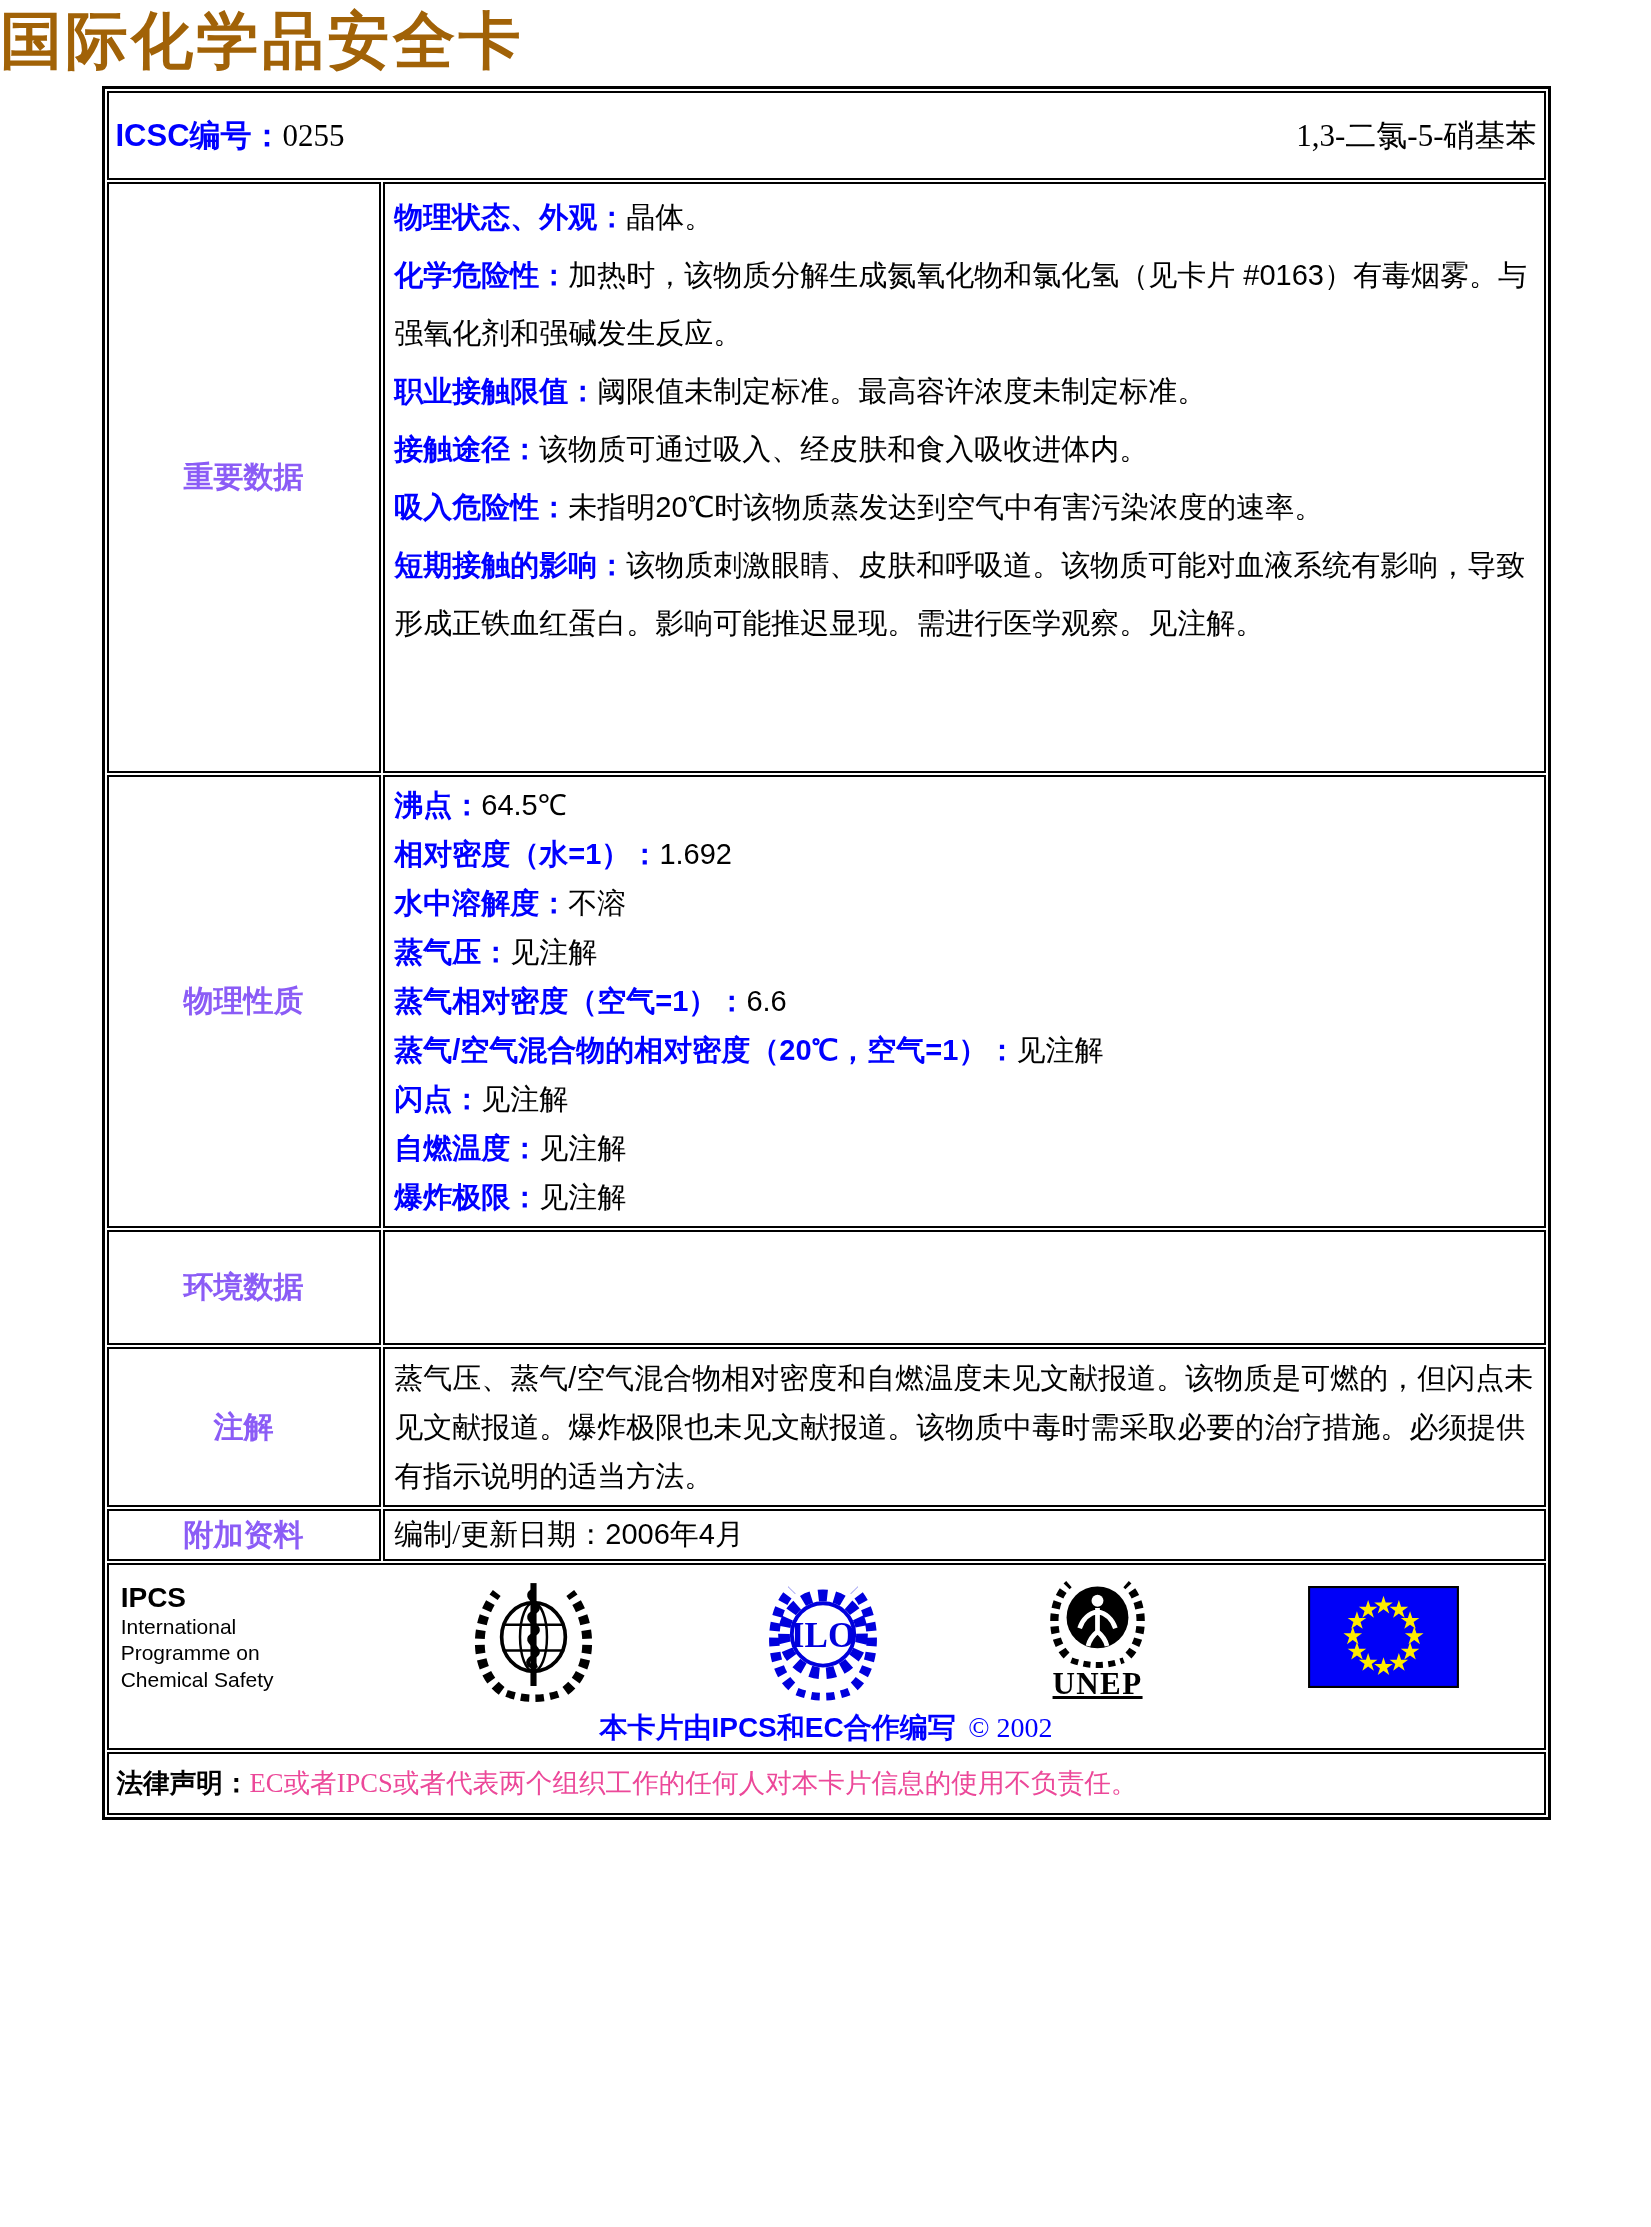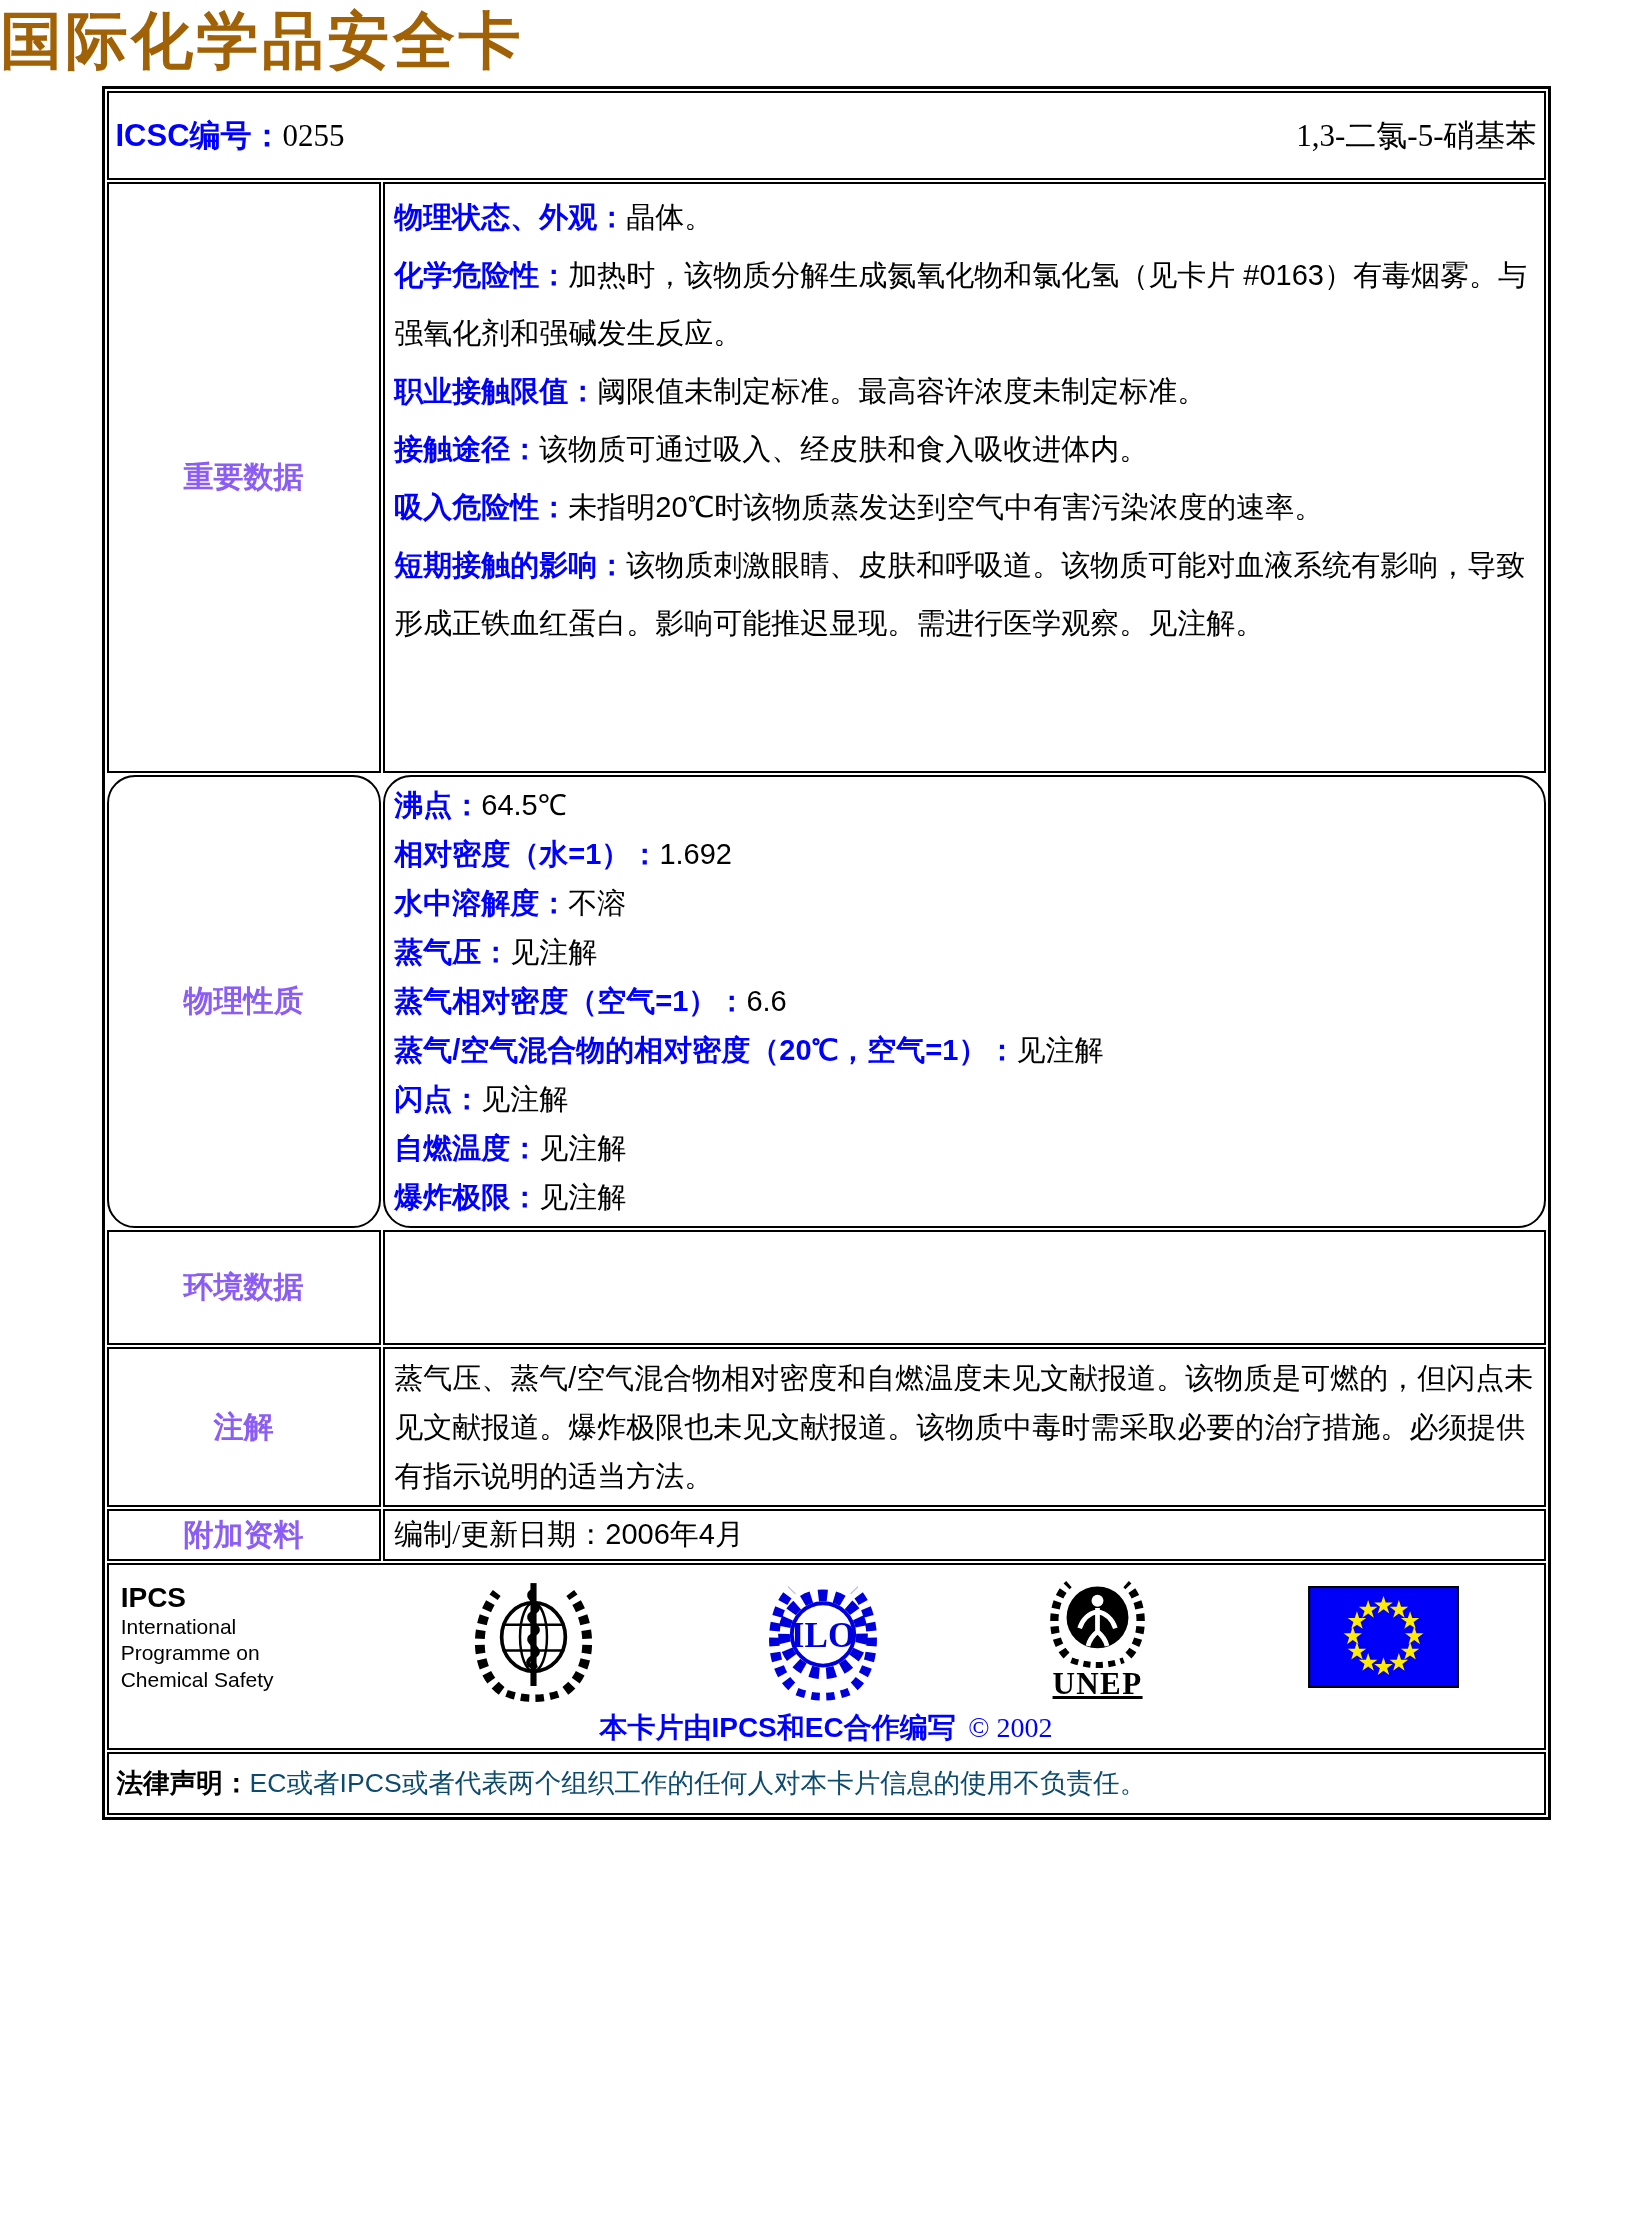--- a/index.html
+++ b/index.html
@@ -50,21 +50,21 @@
   
   td.content-cell { padding: 4.2px 9.8px; font-size: 29px; }
   td.content-cell p { margin: 0; }
   .lh-a p { line-height: 58px; }
   .lh-b p { line-height: 49px; }
   .fld-lbl { color: #0000ff; font-family: "Liberation Sans", sans-serif; font-weight: bold; }
   .fld-val { color: #000; font-family: Liberation Sans, sans-serif; }
   .fld-lbl-black { color: #000; font-family: "Liberation Serif", serif; }
 
   td.h-row1 { height: 591px; }
-  td.h-row2 { height: 448px; border-radius: 28px; }
+  td.h-row2 { height: 448px; }
   td.h-row3 { height: 115px; }
   td.h-row4 { height: 150px; }
   td.h-row5 { height: 43px; vertical-align: middle; }
   td.h-logos { height: 147px; }
   td.h-legal { height: 63px; vertical-align: middle; }
 
   
   .logos-flex {
     display: flex; align-items: center; justify-content: space-between;
     height: 137px; padding: 4.2px 84px 0 11.2px;
@@ -74,21 +74,21 @@
   .ipcs-line { font-family: "Liberation Sans", sans-serif; font-size: 21px; color: #000; line-height: 1.25; }
   .unep-block { display: flex; flex-direction: column; align-items: center; }
   .unep-caption { font-family: "Liberation Serif", serif; font-weight: bold; font-size: 31px; letter-spacing: 1.4px; margin-top: -4.2px; text-decoration: underline; }
   .credit-line { text-align: center; font-size: 28px; margin-top: 5.6px; }
   .credit-text { color: #0000ff; font-family: "Liberation Sans", sans-serif; font-weight: bold; }
   .copyright-text { color: #0000ff; font-family: "Liberation Serif", serif; margin-left: 12.6px; }
 
   
   .legal-wrap { padding: 0 7px; font-size: 26.6px; }
   .legal-lbl { color: #000; font-family: "Liberation Sans", sans-serif; font-weight: bold; }
-  .legal-txt { color: #0c4a6e; font-family: Liberation Sans, sans-serif; }
+  .legal-txt { color: #ec4899; font-family: Liberation Serif, serif; }
 
   svg { display: block; }
 </style>
 </head>
 <body>
 
 <h1 class="page-title">国际化学品安全卡</h1>
 
 <table class="card">
   <colgroup>

